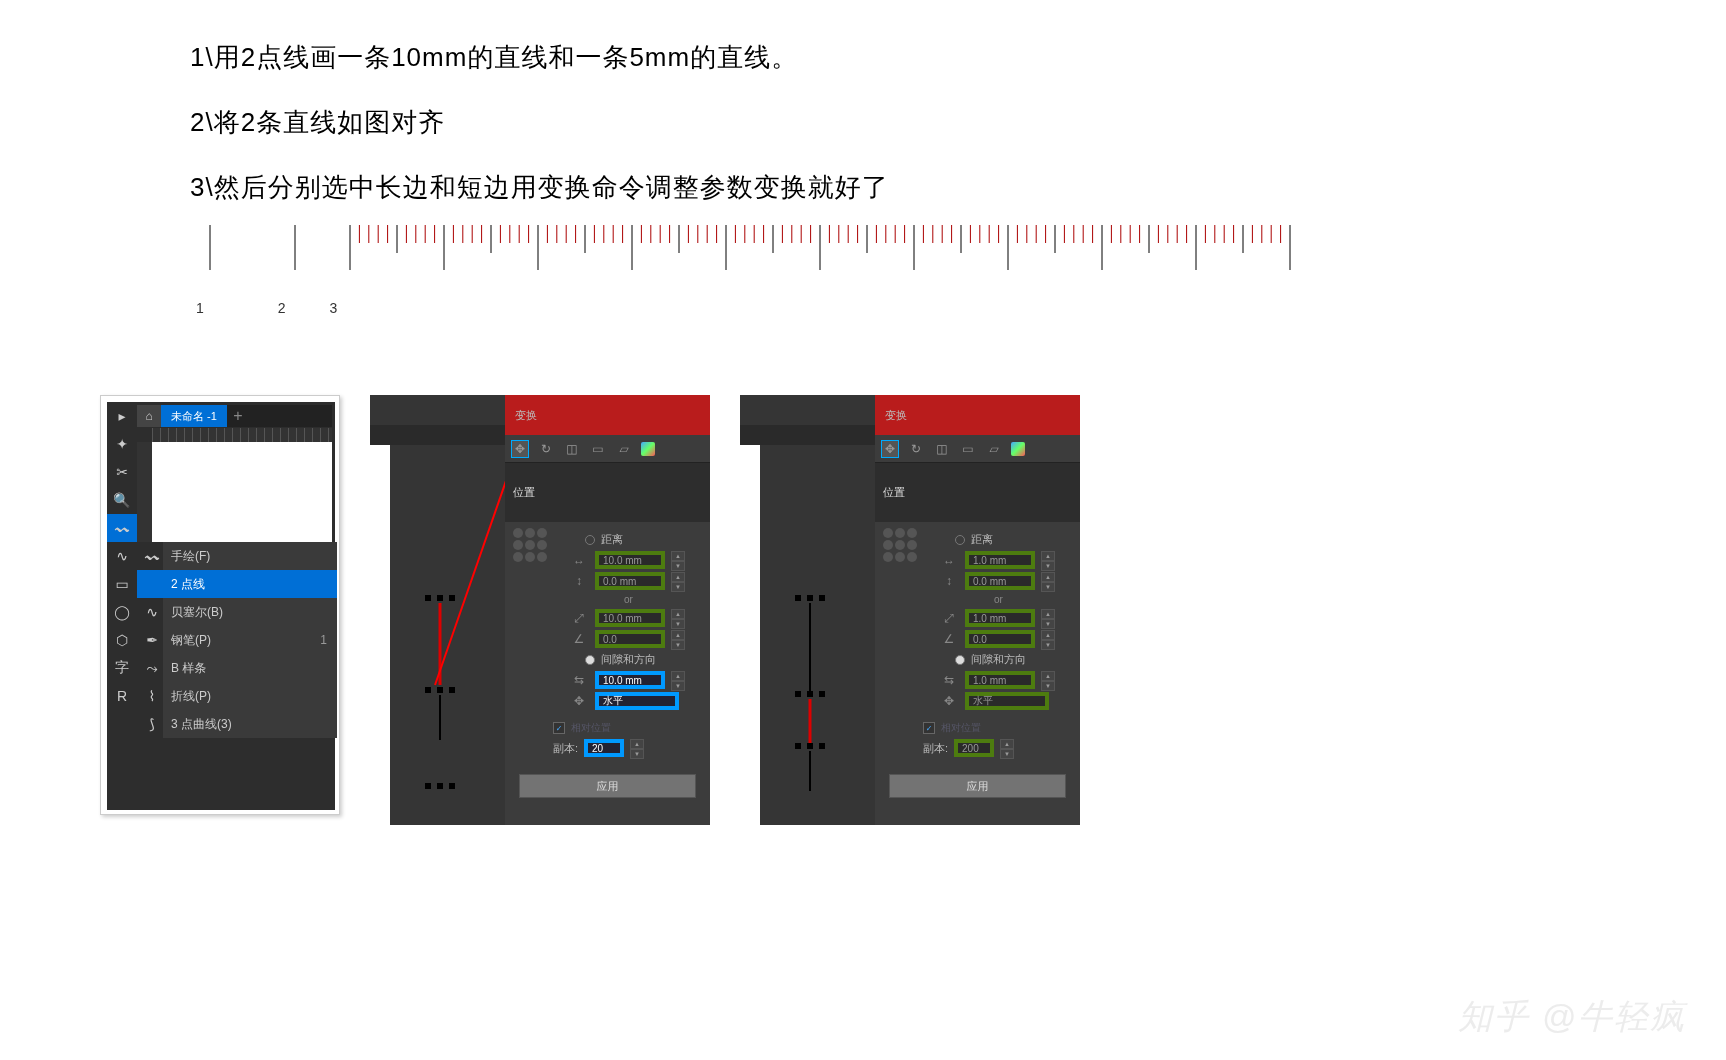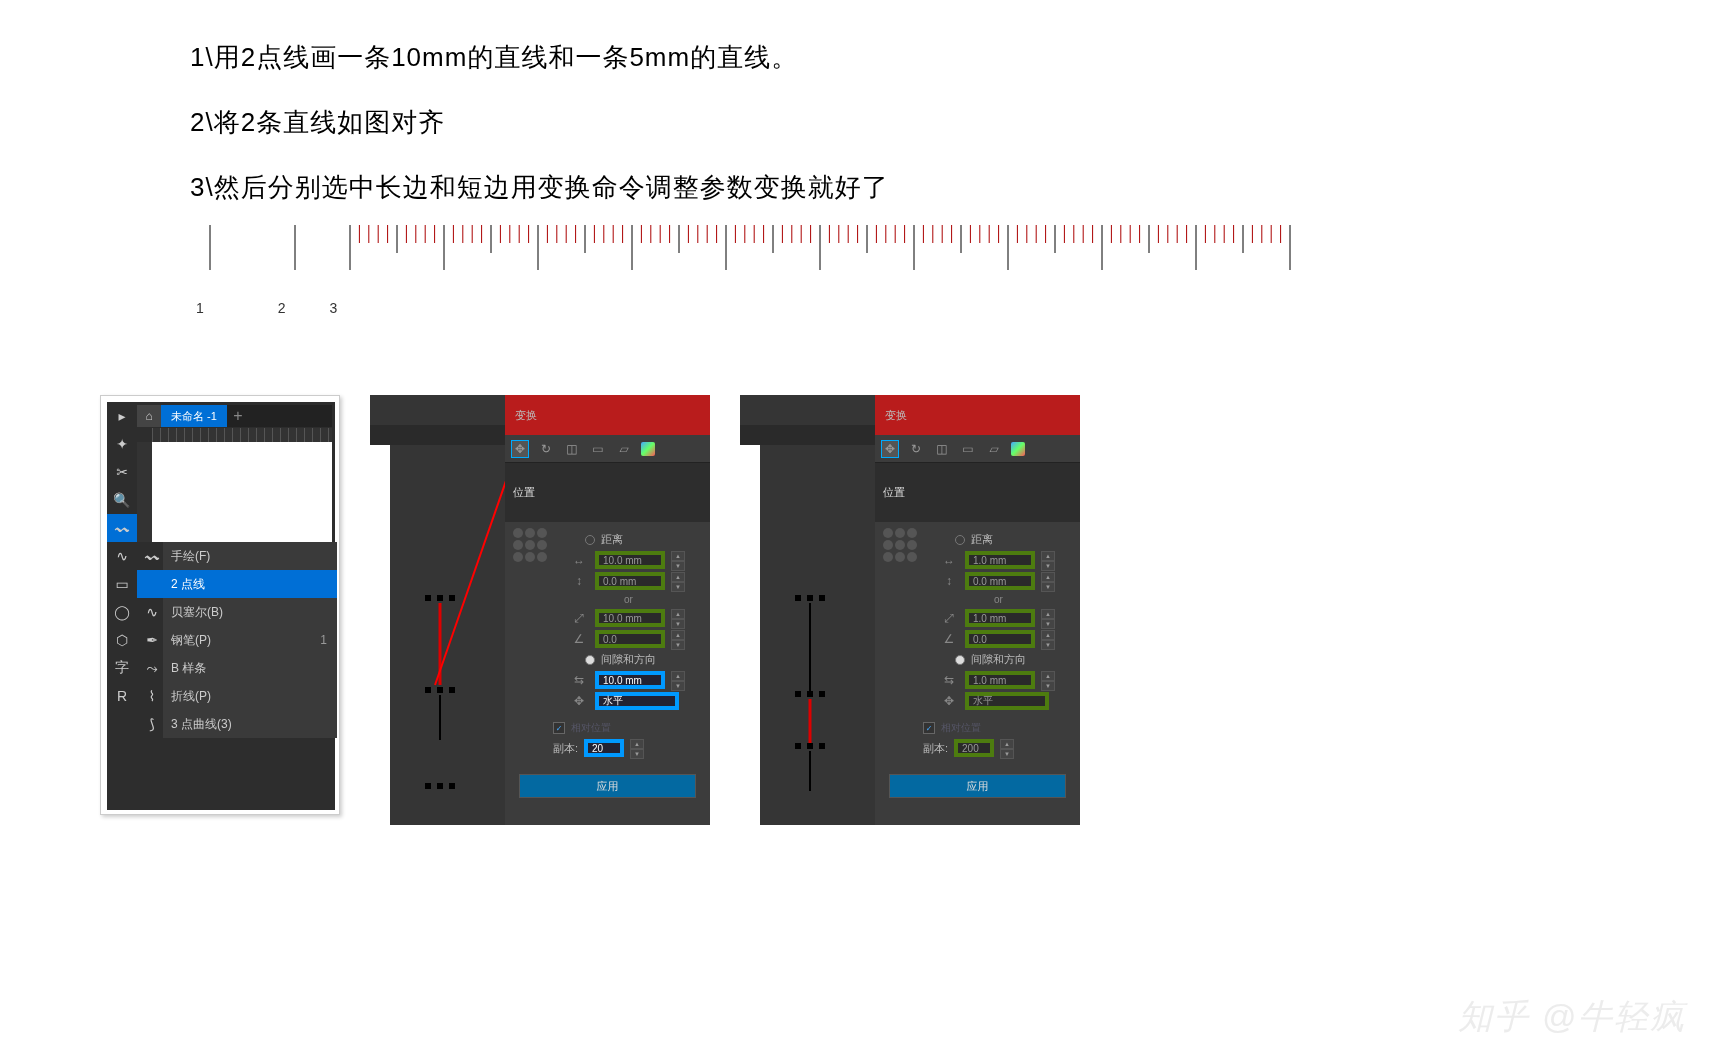--- a/index.html
+++ b/index.html
@@ -51,21 +51,21 @@
   .p23-radio.on .dot { background: #ddd; }
   .p23-row { display: flex; align-items: center; gap: 6px; margin: 3px 0 3px 14px; }
   .p23-row .ico { width: 20px; text-align: center; color: #888; font-size: 12px; }
   .p23-input { width: 70px; height: 18px; background: #2a2a2a; border: 4px solid #4d7c0f; color: #999; font-size: 10px; padding: 0 4px; display: flex; align-items: center; }
   .p23-input.active { border-color: #0099ff; background: #223; color: #fff; }
   .p23-spin { width: 14px; height: 18px; display: flex; flex-direction: column; }
   .p23-spin div { flex: 1; background: #444; font-size: 6px; color: #999; text-align: center; line-height: 8px; border: 1px solid #555; }
   .p23-or { text-align: center; color: #888; font-size: 10px; margin: 4px 0; }
   .p23-chk { display: flex; align-items: center; gap: 6px; margin: 8px 0 4px 40px; color: #556; font-size: 10px; }
   .p23-chkbox { width: 12px; height: 12px; border: 1px solid #666; background: #333; display: flex; align-items: center; justify-content: center; font-size: 8px; color: #4af; }
-  .p23-apply { margin: 8px 14px; height: 24px; background: #0369a1; border: 1px solid #555; color: #ddd; font-size: 11px; display: flex; align-items: center; justify-content: center; cursor: pointer; }
+  .p23-apply { margin: 8px 14px; height: 24px; background: #737373; border: 1px solid #555; color: #ddd; font-size: 11px; display: flex; align-items: center; justify-content: center; cursor: pointer; }
   .p23-anchorgrid { display: inline-grid; grid-template-columns: repeat(3,10px); grid-template-rows: repeat(3,10px); gap: 2px; vertical-align: top; margin-right: 8px; }
   .p23-anchorgrid span { background: #555; border-radius: 50%; }
 
   .watermark { position: absolute; right: 40px; bottom: 20px; font-size: 34px; color: #e0e0e0; font-style: italic; letter-spacing: 2px; opacity: .6; }
 </style>
 </head>
 <body>
 
 <div class="instructions">
   <p>1\用2点线画一条10mm的直线和一条5mm的直线。</p>

